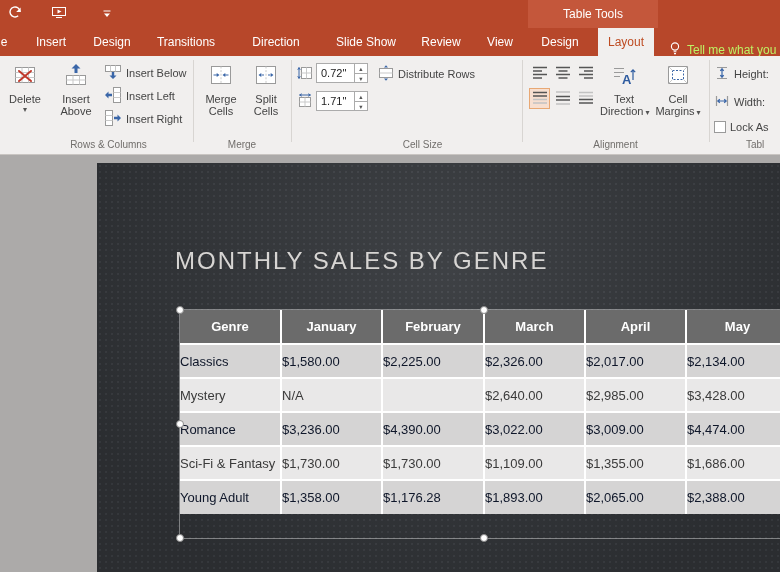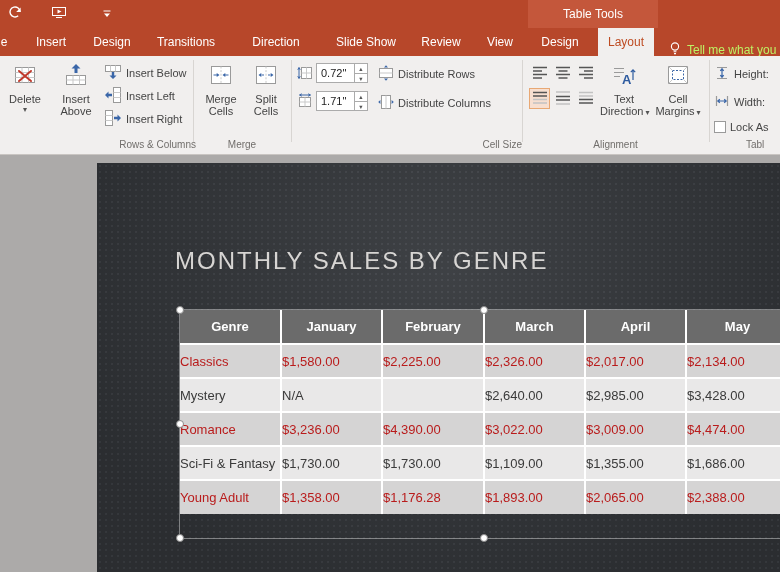--- a/index.html
+++ b/index.html
@@ -59,21 +59,21 @@
   .slide-title { position:absolute; left:78px; top:84px; font-size:24px; letter-spacing:2px;
                  color:#D7D5D3; white-space:nowrap; cursor:default; }
 
   table.ppt { position:absolute; left:83px; top:147px; width:608px; border-collapse:collapse;
               table-layout:fixed; font-size:13px; }
   table.ppt th, table.ppt td { border:2px solid #fff; vertical-align:middle;
               height:34px; padding:0; white-space:nowrap; overflow:hidden; cursor:default; }
   table.ppt th { background:#6B6B6B; color:#fff; font-weight:bold; border-top:0; }
   table.ppt th:first-child, table.ppt td:first-child { border-left:0; }
   table.ppt th:last-child, table.ppt td:last-child { border-right:0; }
-  table.ppt tr.bandA td { background:#D5D4D4; color:#b91c1c; }
+  table.ppt tr.bandA td { background:#D5D4D4; color:#0f172a; }
   table.ppt tr.bandB td { background:#E9E8E8; color:#3A3A3A; }
   table.ppt tbody tr:last-child td { border-bottom:0; }
 
   .sel-outline { position:absolute; left:82px; top:146px; width:610px; height:230px;
                  border:1px solid rgba(255,255,255,0.4); pointer-events:none; }
   .handle { position:absolute; width:8px; height:8px; border-radius:50%; background:#fff;
             border:1px solid #8a8a8a; cursor:move; }
 </style>
 </head>
 <body>
@@ -180,21 +180,21 @@
     <div class="smallbtn" style="left:104px;top:52px;">
       <span>
         <svg width="18" height="18" viewBox="0 0 18 18">
             <rect x="1.5" y="1.5" width="7" height="15" fill="#fff" stroke="#9a9a9a"></rect>
             <path d="M1.5 6.5h7M1.5 11.5h7" stroke="#c9c9c9"></path>
             <path d="M17 9l-3.5-3.5v2.3H10v2.4h3.5v2.3z" fill="#3a66a8"></path>
           </svg>
       </span>
       <span>Insert Right</span>
     </div>
-    <div class="rlabel" style="left:3px;width:193px;text-align:right;">Rows &amp; Columns</div>
+    <div class="rlabel" style="left:12px;width:193px;">Rows &amp; Columns</div>
     <div class="rdiv" style="left:193px;"></div>
 
     <div class="bigbtn" style="left:199px;width:44px;">
       <span class="bicon">
         <svg width="26" height="26" viewBox="0 0 26 26">
             <rect x="3.5" y="4.5" width="19" height="17" fill="#fff" stroke="#9a9a9a"></rect>
             <path d="M13 4.5v17" stroke="#c9c9c9" stroke-dasharray="2 1.6"></path>
             <path d="M5.5 13h4M20.5 13h-4" stroke="#3a66a8" stroke-width="1.2"></path>
             <path d="M11.5 13l-2.8-2v4zM14.5 13l2.8-2v4z" fill="#3a66a8"></path>
           </svg>
@@ -248,31 +248,21 @@
     <div class="smallbtn" style="left:378px;top:7px;">
       <span>
         <svg width="16" height="16" viewBox="0 0 16 16">
             <rect x="1.5" y="3.5" width="13" height="9" fill="#fff" stroke="#9a9a9a"></rect>
             <path d="M1.5 8h13" stroke="#c9c9c9"></path>
             <path d="M8 0.2l2 2.2H6zM8 15.8l2-2.2H6z" fill="#3a66a8"></path>
           </svg>
       </span>
       <span>Distribute Rows</span>
     </div>
-    <div class="smallbtn" style="left:378px;top:36px;">
-      <span>
-        <svg width="16" height="16" viewBox="0 0 16 16">
-            <rect x="3.5" y="1.5" width="9" height="13" fill="#fff" stroke="#9a9a9a"></rect>
-            <path d="M8 1.5v13" stroke="#c9c9c9"></path>
-            <path d="M0.2 8l2.2-2v4zM15.8 8l-2.2-2v4z" fill="#3a66a8"></path>
-          </svg>
-      </span>
-      <span>Distribute Columns</span>
-    </div>
-    <div class="rlabel" style="left:291px;width:231px;text-align:right;">Cell Size</div>
+    <div class="rlabel" style="left:307px;width:231px;">Cell Size</div>
     <div class="rdiv" style="left:522px;"></div>
 
     <div class="alignbtn" style="left:529px;top:6px;">
       <span>
         <svg width="18" height="18" viewBox="0 0 18 18">
             <path d="M2 4.5h14M2 8h9M2 11.5h14M2 15h9" stroke="#555" stroke-width="1.5"></path>
           </svg>
       </span>
     </div>
     <div class="alignbtn" style="left:552px;top:6px;">

